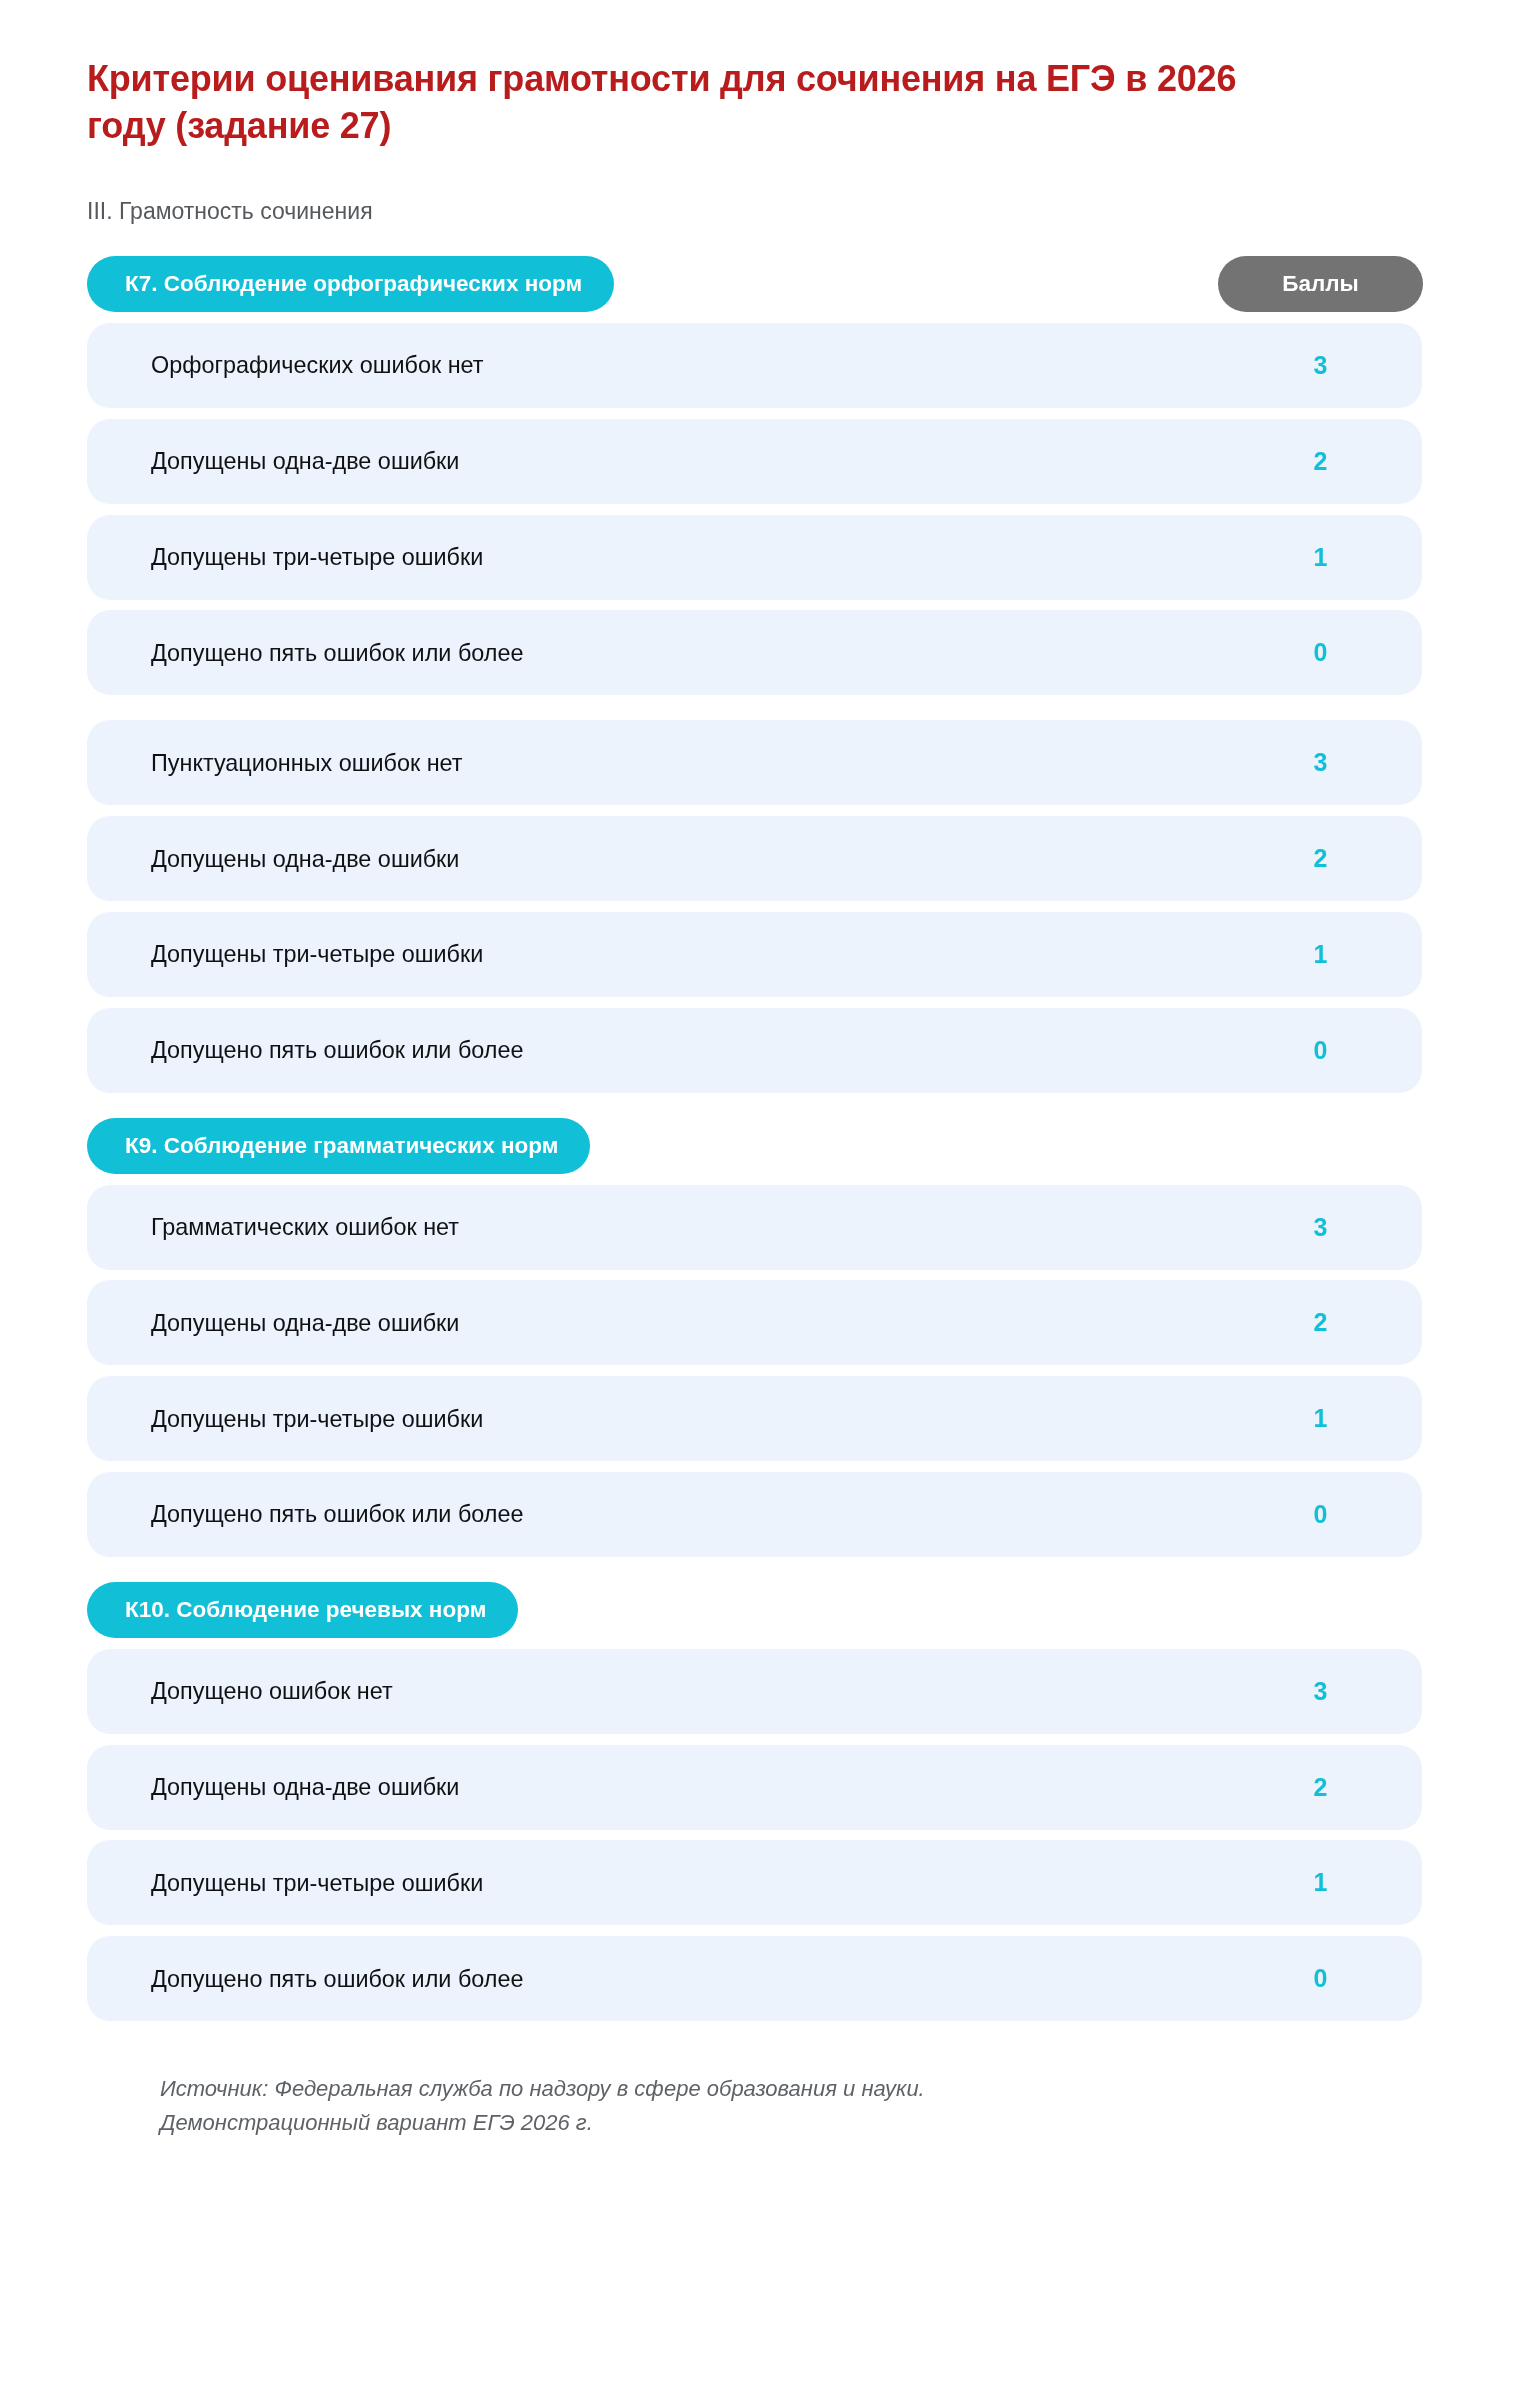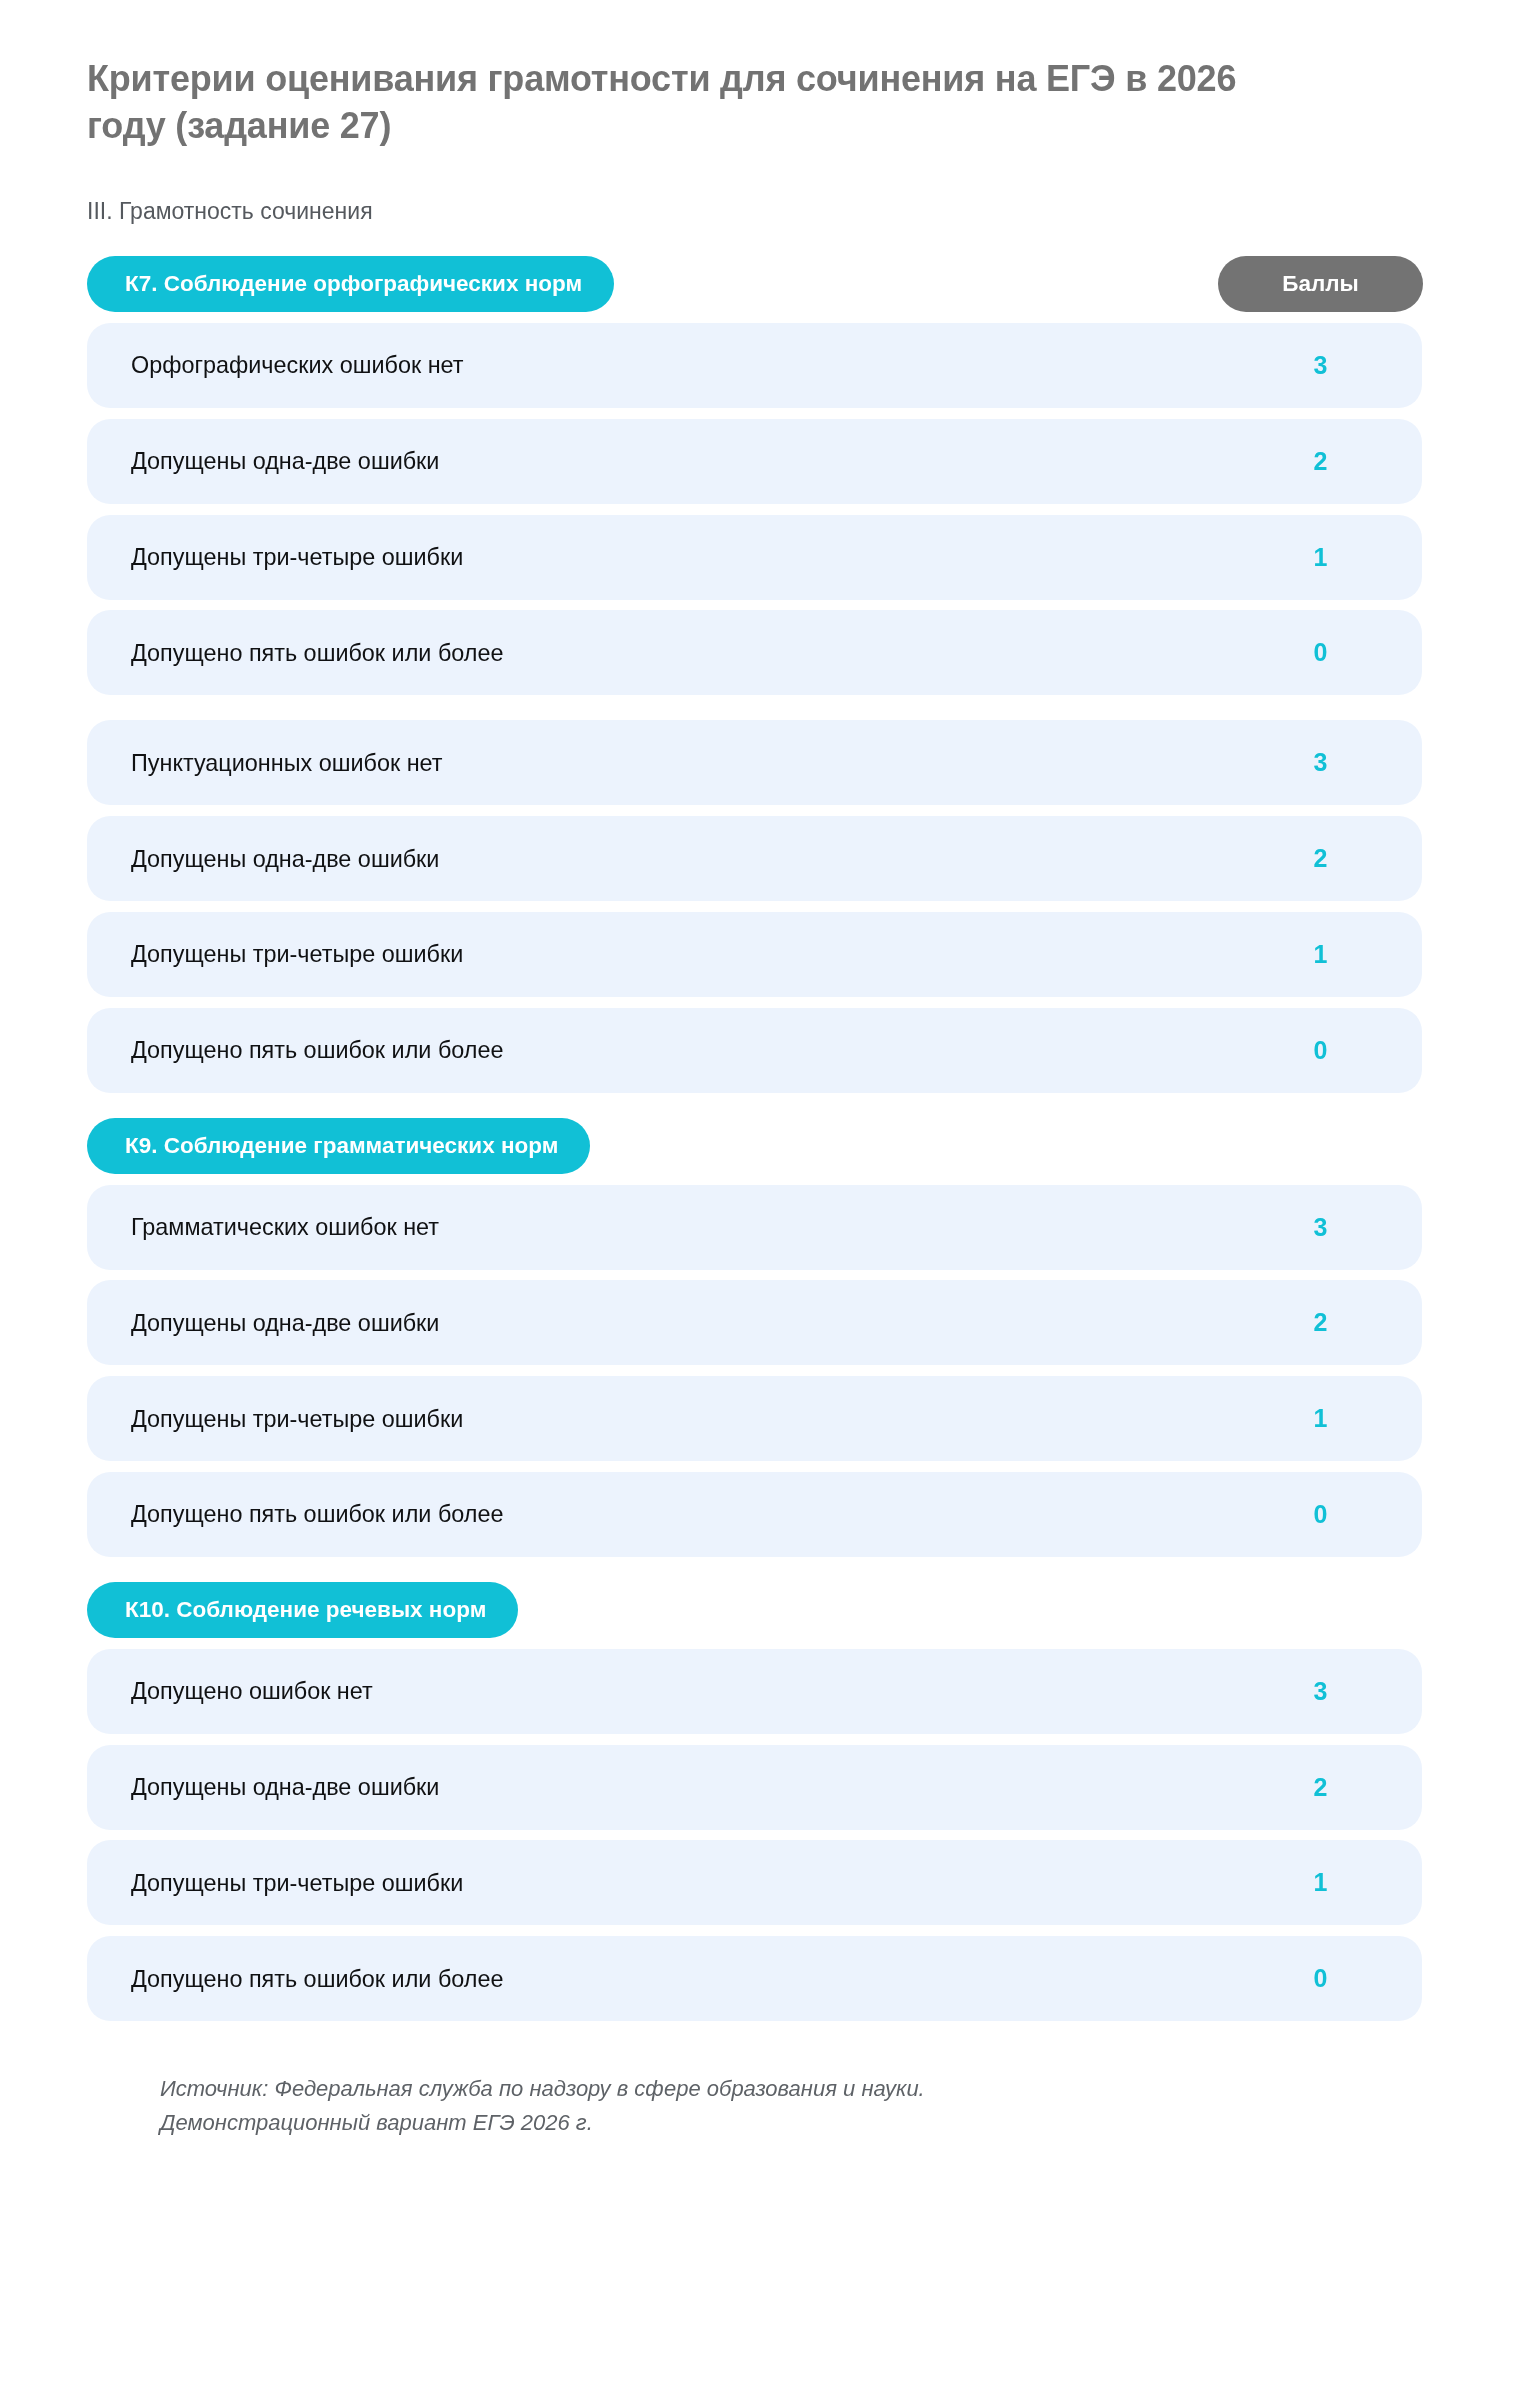--- a/index.html
+++ b/index.html
@@ -24,21 +24,21 @@
     padding: 0;
     background: #ffffff;
   }
 
   
   .header {
     padding: 56px 90px 0 87px;
   }
   .page-title {
     margin: 0;
-    color: #737373;
+    color: #b91c1c;
     font-size: 36px;
     line-height: 1.30;
     font-weight: 700;
     letter-spacing: -0.2px;
     max-width: 1189px;
   }
   .page-subtitle {
     margin: 48px 0 0 0;
     color: #55595E;
     font-size: 23px;
@@ -102,21 +102,21 @@
     display: flex;
     align-items: center;
     height: 85px;
     width: 1335px;
     margin-bottom: 10.8px;
     background: #ECF3FD;
     border-radius: 23.4px;
     box-sizing: border-box;
   }
   .row-label {
-    padding-left: 44px;
+    padding-left: 64px;
     color: #101113;
     font-size: 23.4px;
     font-weight: 400;
     line-height: 1.2;
   }
   .row-score {
     position: absolute;
     left: 1131px;
     width: 205px;
     text-align: center;

